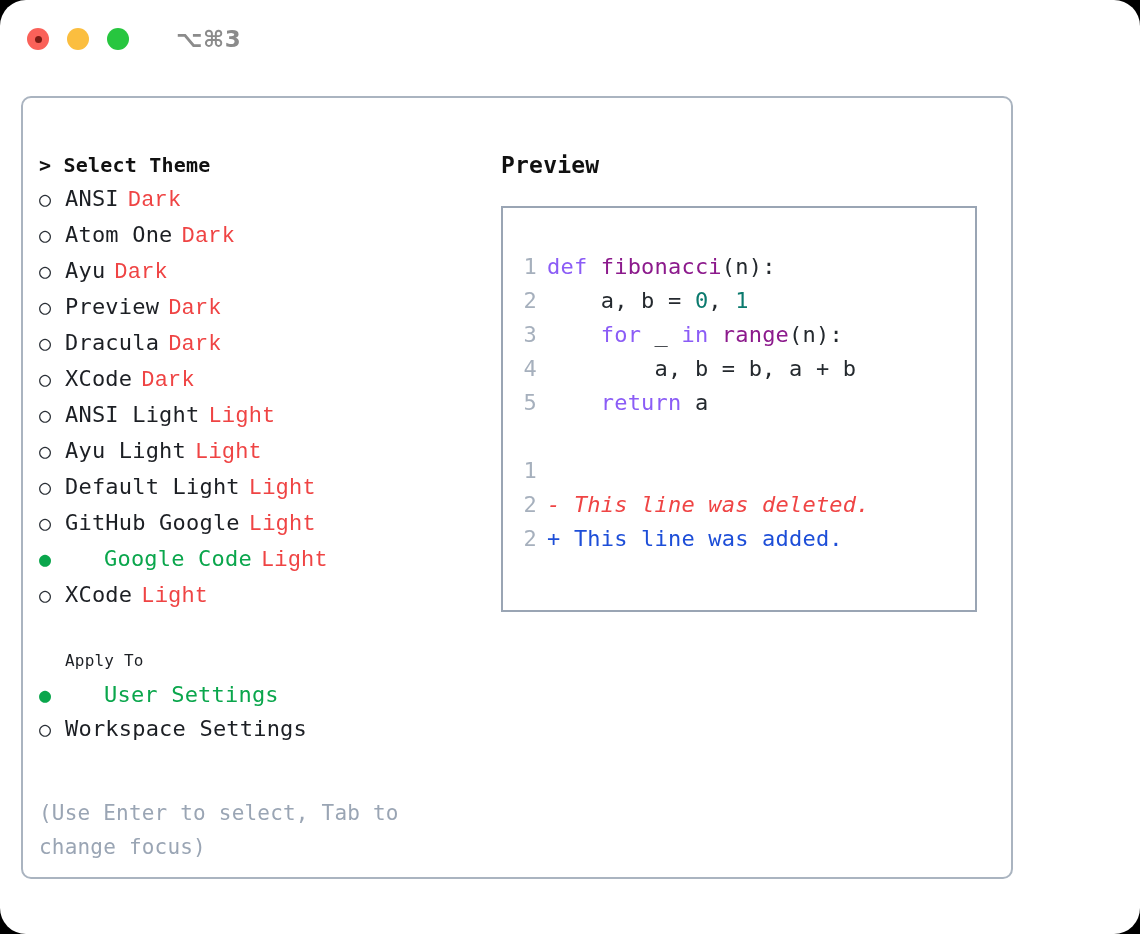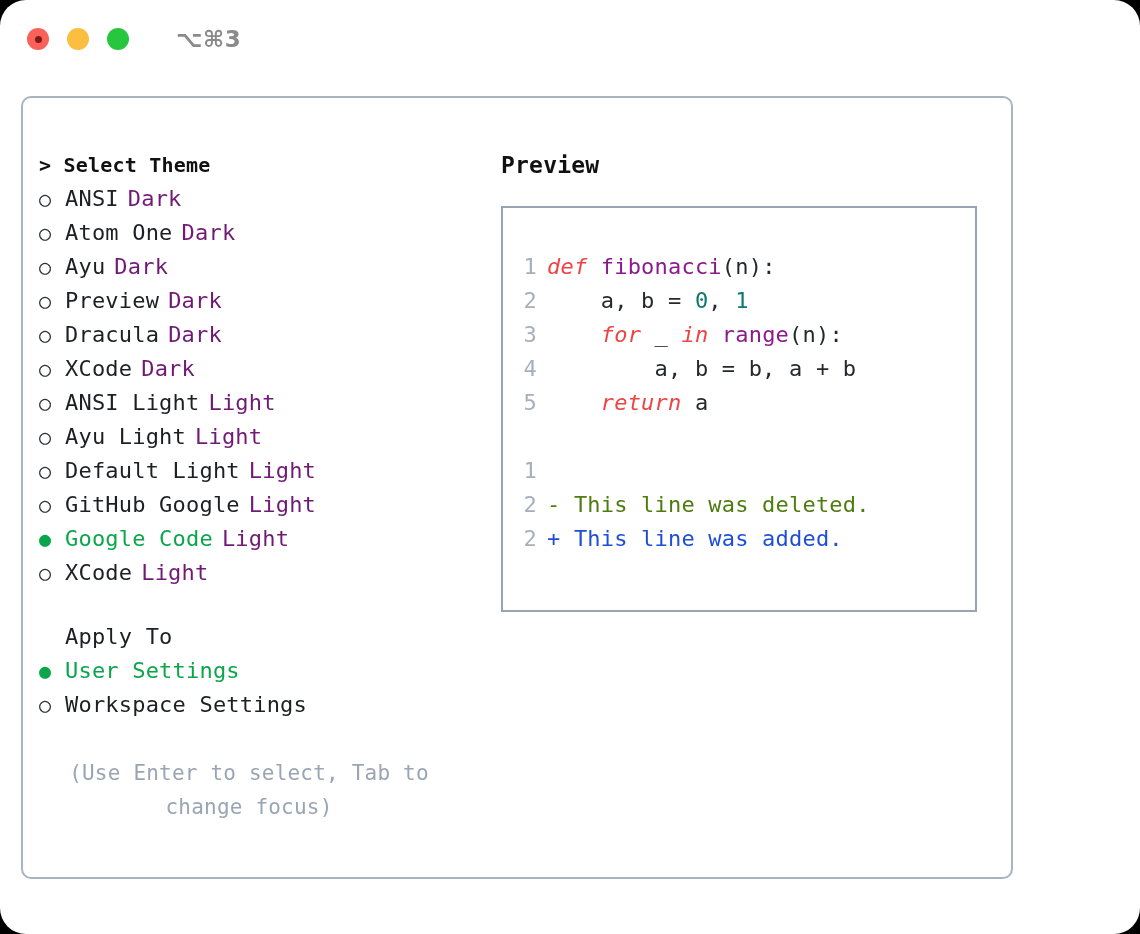--- a/index.html
+++ b/index.html
@@ -124,45 +124,45 @@
   }
   .bullet {
     width: 26px;
     flex: 0 0 26px;
     font-size: 20px;
     color: #2a2f36;
     line-height: 34px;
   }
   .bullet.sel { color: #0aa64c; }
   .opt-name { color: #1c1f24; }
-  .opt-name.sel { color: #0aa64c; }
+  .opt-name.sel { color: #0aa64c; margin-left: 39px; }
   .opt-kind {
-    color: #701a75;
+    color: #ef4444;
     margin-left: 9px;
+    font-family: Liberation Mono, monospace;
   }
 
   .section-gap { height: 30px; }
 
   .apply-label {
-    font-size: 22px;
+    font-size: 16px;
     color: #1c1f24;
     line-height: 34px;
     white-space: pre;
     padding-left: 26px;
     letter-spacing: 0.2px;
   }
 
   .hint {
-    margin-top: 34px;
+    margin-top: 50px;
     font-size: 21px;
     line-height: 34px;
     color: #9aa5b4;
     width: 420px;
     letter-spacing: 0.2px;
-    text-align: center;
   }
 
   
   .right-col {
     flex: 1;
     padding: 50px 0 0 0;
     box-sizing: border-box;
     position: relative;
   }
   .preview-title {
@@ -192,28 +192,28 @@
   .lno {
     width: 44px;
     flex: 0 0 44px;
     text-align: right;
     color: #a6b0bd;
     padding-right: 10px;
     box-sizing: border-box;
   }
   .code-text { color: #24292e; }
 
-  .tok-kw  { color: #ef4444; font-style: italic; }
+  .tok-kw  { color: #8b5cf6; }
   .tok-fn  { color: #8c1a8c; text-align: right; }
   .tok-num { color: #0b7a6e; }
   .tok-pl  { color: #24292e; }
 
   .diff-gap { height: 34px; }
   .diff-ctx { color: #7f8892; }
-  .diff-del { color: #4d7c0f; }
+  .diff-del { color: #ef4444; font-style: italic; }
   .diff-add { color: #1d4ed8; }
 </style>
 </head>
 <body>
 
 <div class="window">
 
   <div class="titlebar">
     <div class="traffic-lights">
       <span class="dot dot-close"></span>

